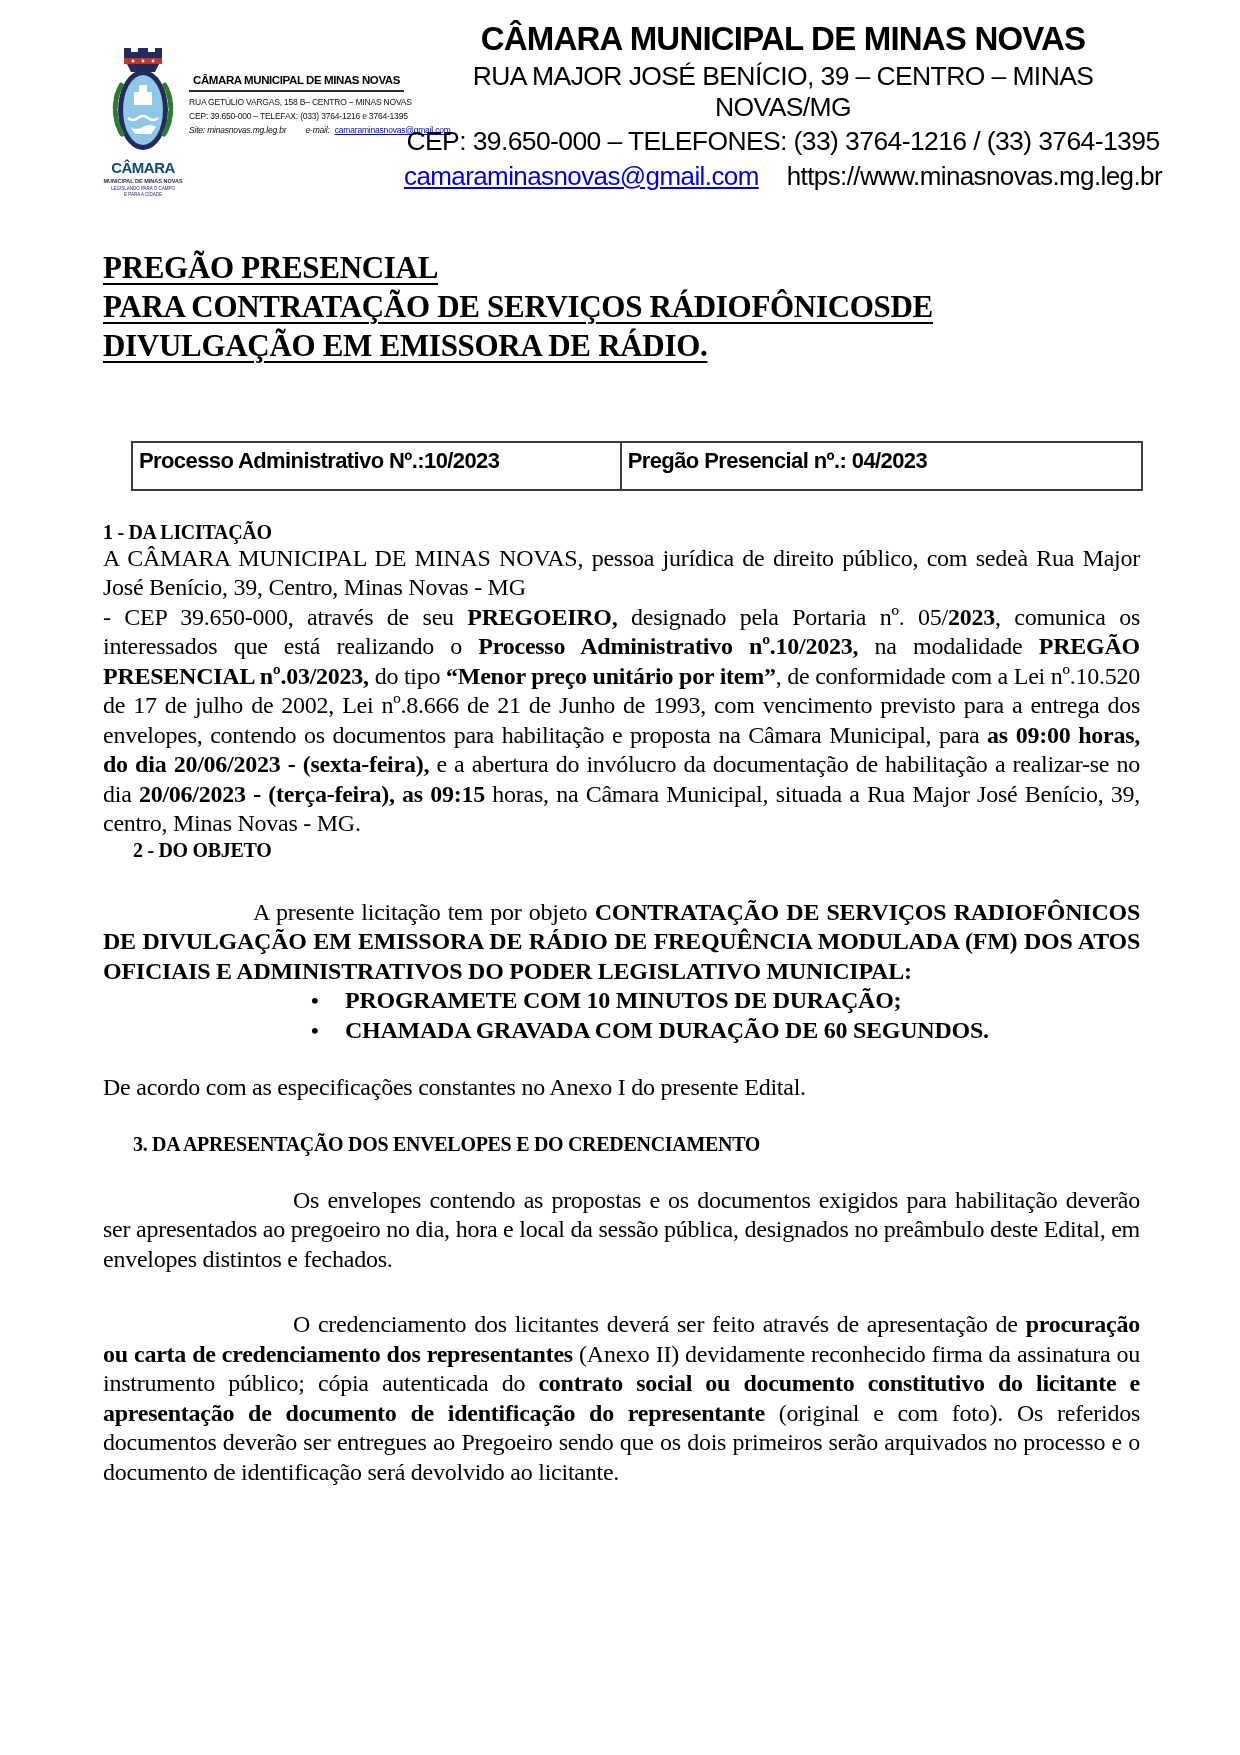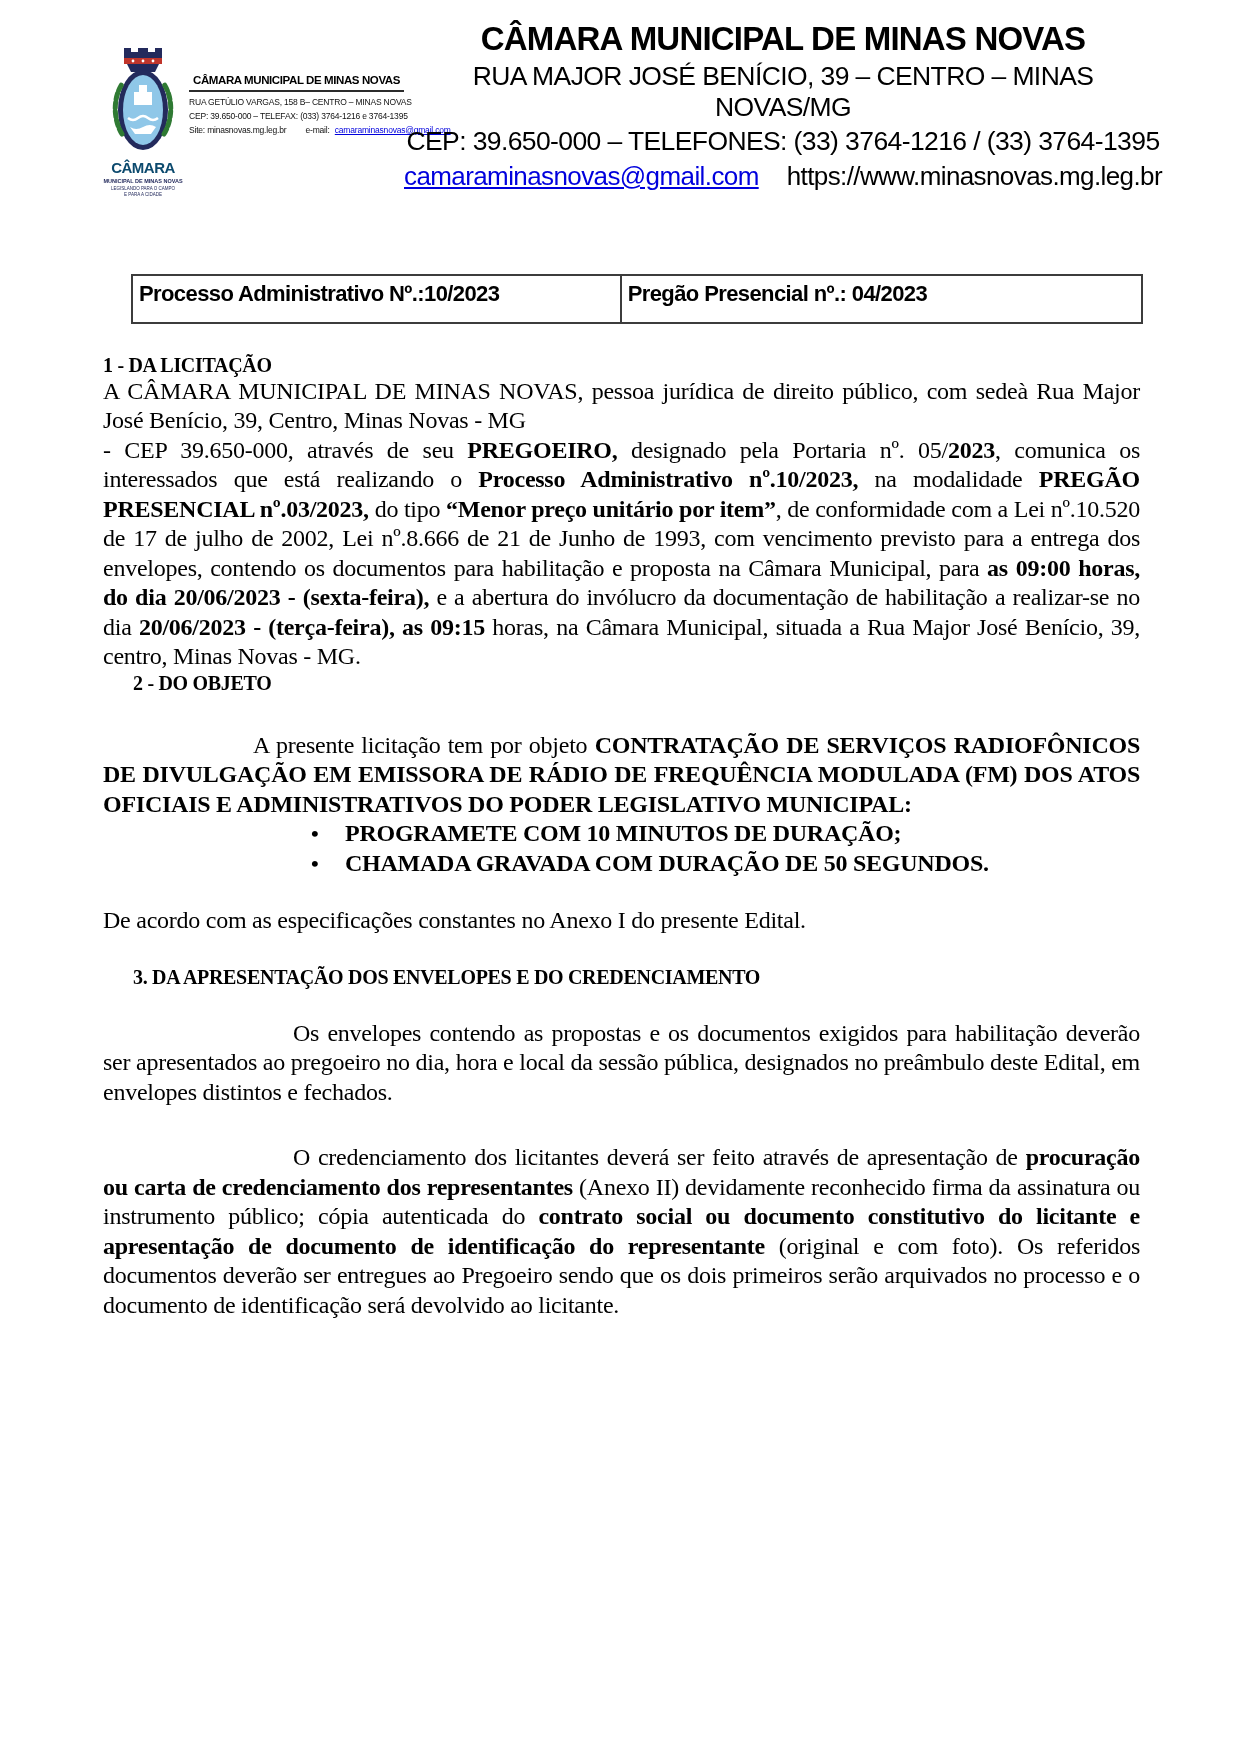--- a/index.html
+++ b/index.html
@@ -8,21 +8,21 @@
 
   
   .letterhead{display:flex;align-items:flex-start;}
   .logo-col{width:80px;flex:0 0 80px;text-align:center;padding-top:24px;}
   .crest-cap{color:#0c4a6e;font-family:"Liberation Sans",sans-serif;font-weight:bold;font-size:15px;letter-spacing:-0.5px;margin-top:1px;}
   .crest-sub{color:#232a5c;font-family:"Liberation Sans",sans-serif;font-weight:bold;font-size:5.5px;margin-top:2px;}
   .crest-sub2{color:#232a5c;font-family:"Liberation Sans",sans-serif;font-size:4.5px;margin-top:2px;line-height:1.3;}
   .logo-info{width:215px;flex:0 0 215px;margin:56px 0 0 6px;font-family:"Liberation Sans",sans-serif;text-align:center;}
   .logo-org{font-weight:bold;font-size:11.5px;letter-spacing:-0.4px;border-bottom:2px solid #2c2c2c;padding-bottom:4px;margin-bottom:5px;white-space:nowrap;}
   .logo-line{font-size:8.5px;letter-spacing:-0.2px;margin-top:4px;white-space:nowrap;color:#111;}
-  .logo-line .lbl{margin-right:3px;}
+  .logo-line .lbl{margin-right:3px;font-style:italic;}
   .logo-line .gap{display:inline-block;width:14px;}
   a.link-blue{color:#0000dd;text-decoration:underline;cursor:pointer;}
   .head-text{flex:1;text-align:center;font-family:"Liberation Sans",sans-serif;letter-spacing:-0.6px;}
   .head-title{font-size:33px;font-weight:bold;letter-spacing:-0.8px;margin-top:2px;}
   .head-line{font-size:26.5px;margin-top:3px;text-align:center;}
   .head-line.small{font-size:25px;}
   .head-contact{font-size:26px;margin-top:4px;white-space:nowrap;}
   .head-contact .spacer{display:inline-block;width:28px;}
 
   
@@ -98,39 +98,44 @@
     <div class="head-text">
       <div class="head-title">CÂMARA MUNICIPAL DE MINAS NOVAS</div>
       <div class="head-line">RUA MAJOR JOSÉ BENÍCIO, 39 – CENTRO – MINAS NOVAS/MG</div>
       <div class="head-line">CEP: 39.650-000 – TELEFONES: (33) 3764-1216 / (33) 3764-1395</div>
       <div class="head-contact">
         <a class="link-blue">camaraminasnovas@gmail.com</a><span class="spacer"></span><span>https://www.minasnovas.mg.leg.br</span>
       </div>
     </div>
   </header>
 
+  <div class="doc-title">
+    <div><span class="u">PREGÃO PRESENCIAL</span></div>
+    <div><span class="u">PARA CONTRATAÇÃO DE SERVIÇOS RÁDIOFÔNICOSDE </span></div>
+    <div><span class="u">DIVULGAÇÃO EM EMISSORA DE RÁDIO.</span></div>
+  </div>
 
   <table class="info-table">
     <tbody>
         <tr>
       <td class="cell-a">Processo Administrativo Nº.:10/2023</td>
       <td class="cell-b">Pregão Presencial nº.: 04/2023</td>
     </tr>
   </tbody>
     </table>
 
   <h2 class="sec-h mt-sec1">1 - DA LICITAÇÃO</h2>
   <p class="body-p mt26"><span>A CÂMARA MUNICIPAL DE MINAS NOVAS,</span><span> pessoa jurídica de direito público, com sedeà Rua Major José Benício, 39, Centro, Minas Novas - MG
 - CEP 39.650-000, através de seu </span><b>PREGOEIRO,</b><span> designado pela Portaria nº. 05/</span><b>2023</b><span>, comunica os interessados que está realizando o </span><b>Processo Administrativo nº.10/2023,</b><span> na modalidade </span><b>PREGÃO PRESENCIAL nº.03/2023,</b><span> do tipo </span><b>“Menor preço unitário por item”</b><span>, de conformidade com a Lei nº.10.520 de 17 de julho de 2002, Lei nº.8.666 de 21 de Junho de 1993, com vencimento previsto para a entrega dos envelopes, contendo os documentos para habilitação e proposta na Câmara Municipal, para </span><b>as 09:00 horas, do dia 20/06/2023 - (sexta-feira),</b><span> e a abertura do invólucro da documentação de habilitação a realizar-se no dia </span><b>20/06/2023 - (terça-feira), as 09:15</b><span> horas, na Câmara Municipal, situada a Rua Major José Benício, 39, centro, Minas Novas - MG.</span></p>
 
   <h2 class="sec-h ind30 mt26">2 - DO OBJETO</h2>
   <p class="body-p ind30 fi150 mt28"><span>A presente licitação tem por objeto </span><b>CONTRATAÇÃO DE SERVIÇOS RADIOFÔNICOS DE DIVULGAÇÃO EM EMISSORA DE RÁDIO DE FREQUÊNCIA MODULADA (FM) DOS ATOS OFICIAIS E ADMINISTRATIVOS DO PODER LEGISLATIVO MUNICIPAL:</b></p>
   <ul class="bullets">
     <li><span class="dot">•</span><span>PROGRAMETE COM 10 MINUTOS DE DURAÇÃO;</span></li>
-    <li><span class="dot">•</span><span>CHAMADA GRAVADA COM DURAÇÃO DE 50 SEGUNDOS.</span></li>
+    <li><span class="dot">•</span><span>CHAMADA GRAVADA COM DURAÇÃO DE 60 SEGUNDOS.</span></li>
   </ul>
   <p class="note-p">De acordo com as especificações constantes no Anexo I do presente Edital.</p>
 
   <h2 class="sec-h ind30 mt30">3. DA APRESENTAÇÃO DOS ENVELOPES E DO CREDENCIAMENTO</h2>
   <p class="body-p ind30 fi190 mt30"><span>Os envelopes contendo as propostas e os documentos exigidos para habilitação deverão ser apresentados ao pregoeiro no dia, hora e local da sessão pública, designados no preâmbulo deste Edital, em envelopes distintos e fechados.</span></p>
   <p class="body-p ind30 fi190 mt28"><span>O credenciamento dos licitantes deverá ser feito através de apresentação de </span><b>procuração ou carta de credenciamento dos representantes</b><span> (Anexo II) devidamente reconhecido firma da assinatura ou instrumento público; cópia autenticada do </span><b>contrato social ou documento constitutivo do licitante e apresentação de documento de identificação do representante</b><span> (original e com foto). Os referidos documentos deverão ser entregues ao Pregoeiro sendo que os dois primeiros serão arquivados no processo e o documento de identificação será devolvido ao licitante.</span></p>
 
 </div>
 
 </body></html>

